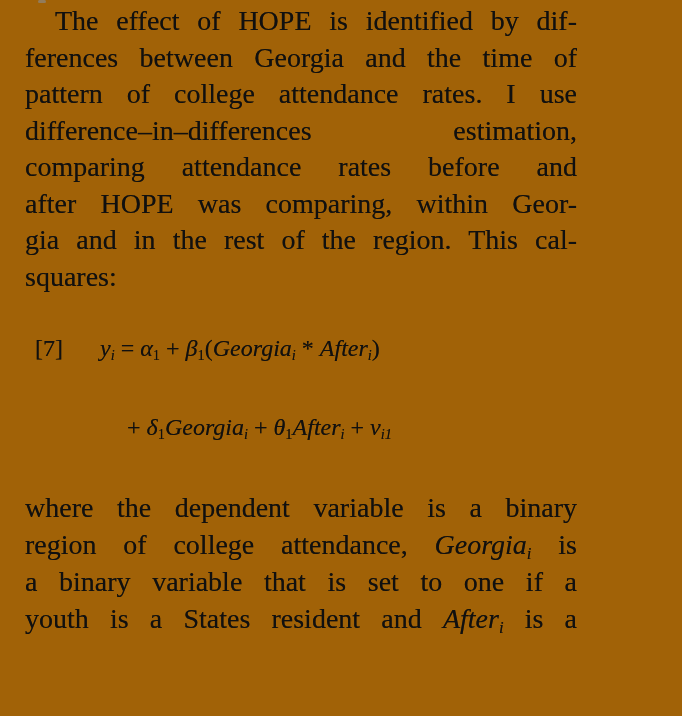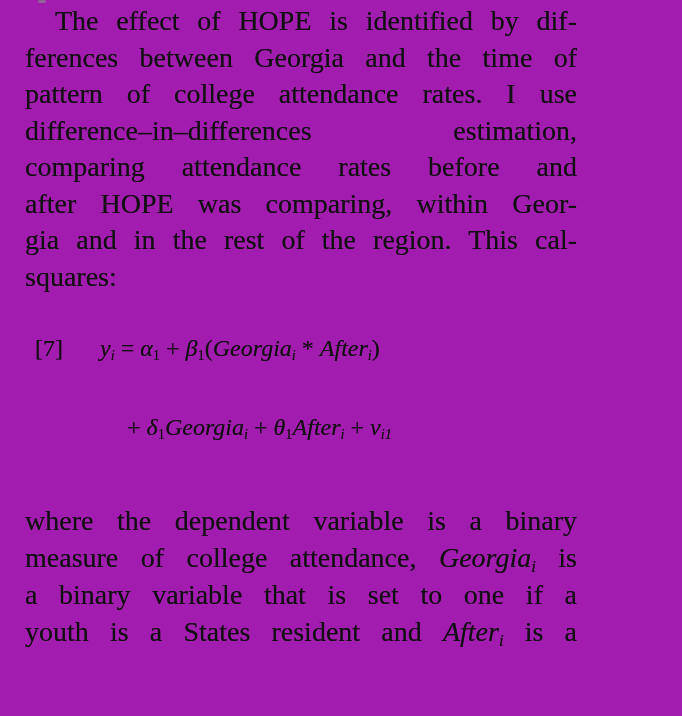--- a/index.html
+++ b/index.html
@@ -5,21 +5,21 @@
   * { margin: 0; padding: 0; box-sizing: border-box; }
   html, body {
     width: 682px; height: 716px;
     background: #fdfdfc;
     overflow: hidden;
     font-family: "Liberation Serif", "DejaVu Serif", serif;
   }
   .page {
     position: relative;
     width: 682px; height: 716px;
-    background: #a21caf;
+    background: #a16207;
     color: #111;
   }
   .artifact {
     position: absolute;
     left: 38px; top: 0;
     width: 8px; height: 3px;
     background: #8a8a8a;
     border-radius: 2px;
     opacity: 0.65;
   }
@@ -59,21 +59,21 @@
     text-align-last: left;
     white-space: nowrap;
   }
   .eq-line-1 { padding-left: 10px; }
   .eq-line-2 { padding-left: 102px; margin-top: 42px; }
   .eq-num {
     display: inline-block;
     width: 65px;
     font-style: normal;
   }
-  .para.p2 { margin-top: 57px; }
+  .para.p2 { margin-top: 44px; }
 </style>
 </head>
 <body>
 
 <div class="page">
 
   <div class="artifact"></div>
 
   <div class="text-col">
 
@@ -90,19 +90,19 @@
 
     <div class="equation">
       <div class="eq-line eq-line-1">
         <span class="eq-num">[7]</span><span class="eq-rhs"><span class="it">y</span><span class="it sub">i</span><span> = </span><span class="it">α</span><span class="sub">1</span><span> + </span><span class="it">β</span><span class="sub">1</span><span>(</span><span class="it">Georgia</span><span class="it sub">i</span><span> * </span><span class="it">After</span><span class="it sub">i</span><span>)</span></span>
       </div>
       <div class="eq-line eq-line-2"><span>+ </span><span class="it">δ</span><span class="sub">1</span><span class="it">Georgia</span><span class="it sub">i</span><span> + </span><span class="it">θ</span><span class="sub">1</span><span class="it">After</span><span class="it sub">i</span><span> + </span><span class="it">v</span><span class="it sub">i1</span></div>
     </div>
 
     <div class="para p2">
       <div class="line"><span>where the dependent variable is a binary</span></div>
-      <div class="line"><span>measure of college attendance, </span><span class="it">Georgia</span><span class="it sub">i</span><span> is</span></div>
+      <div class="line"><span>region of college attendance, </span><span class="it">Georgia</span><span class="it sub">i</span><span> is</span></div>
       <div class="line"><span>a binary variable that is set to one if a</span></div>
       <div class="line"><span>youth is a States resident and </span><span class="it">After</span><span class="it sub">i</span><span> is a</span></div>
     </div>
 
   </div>
 </div>
 
 </body></html>

